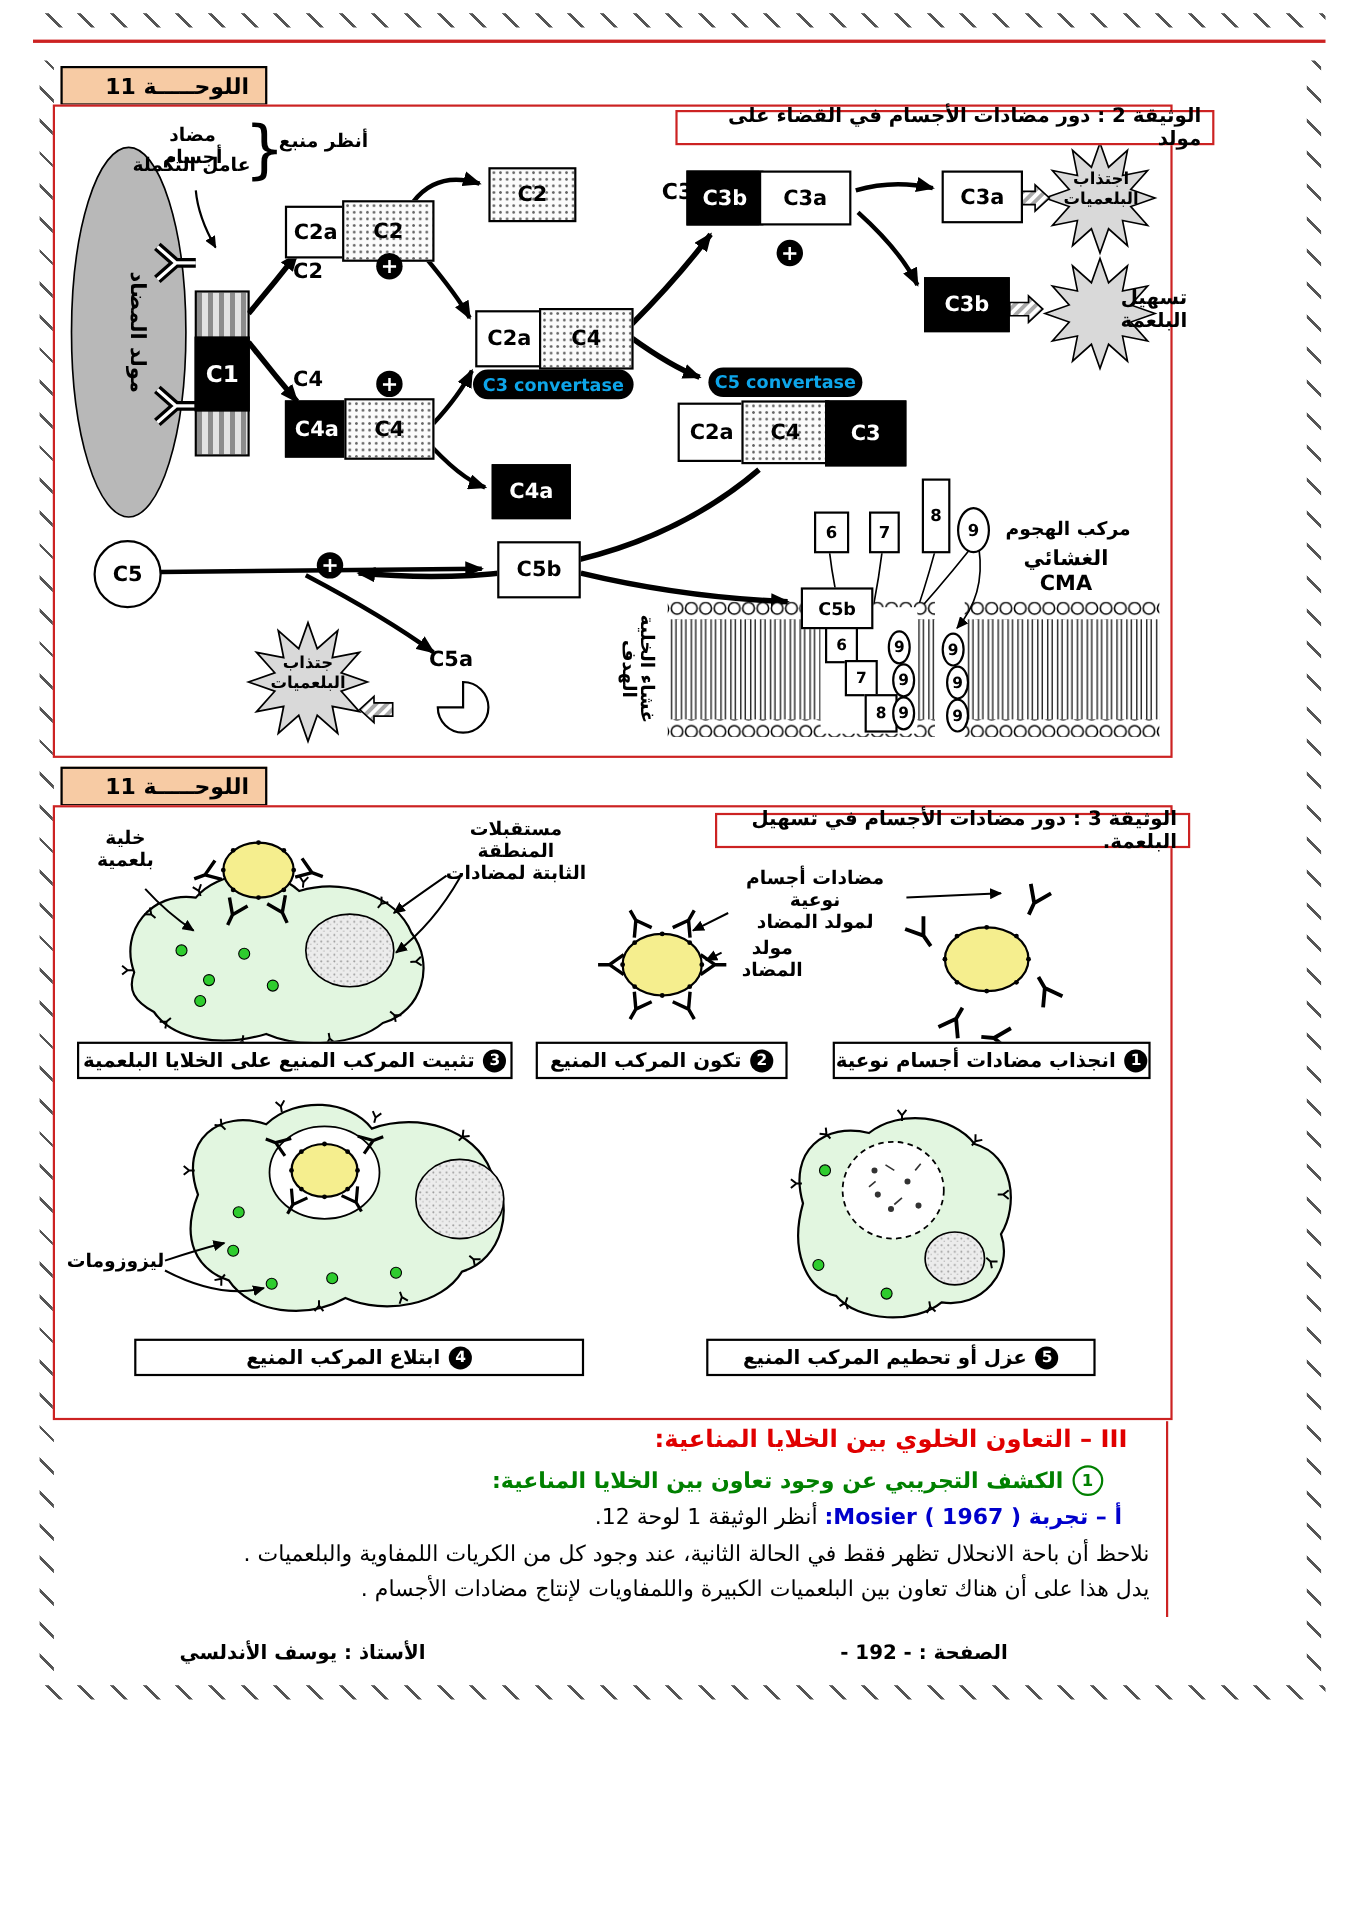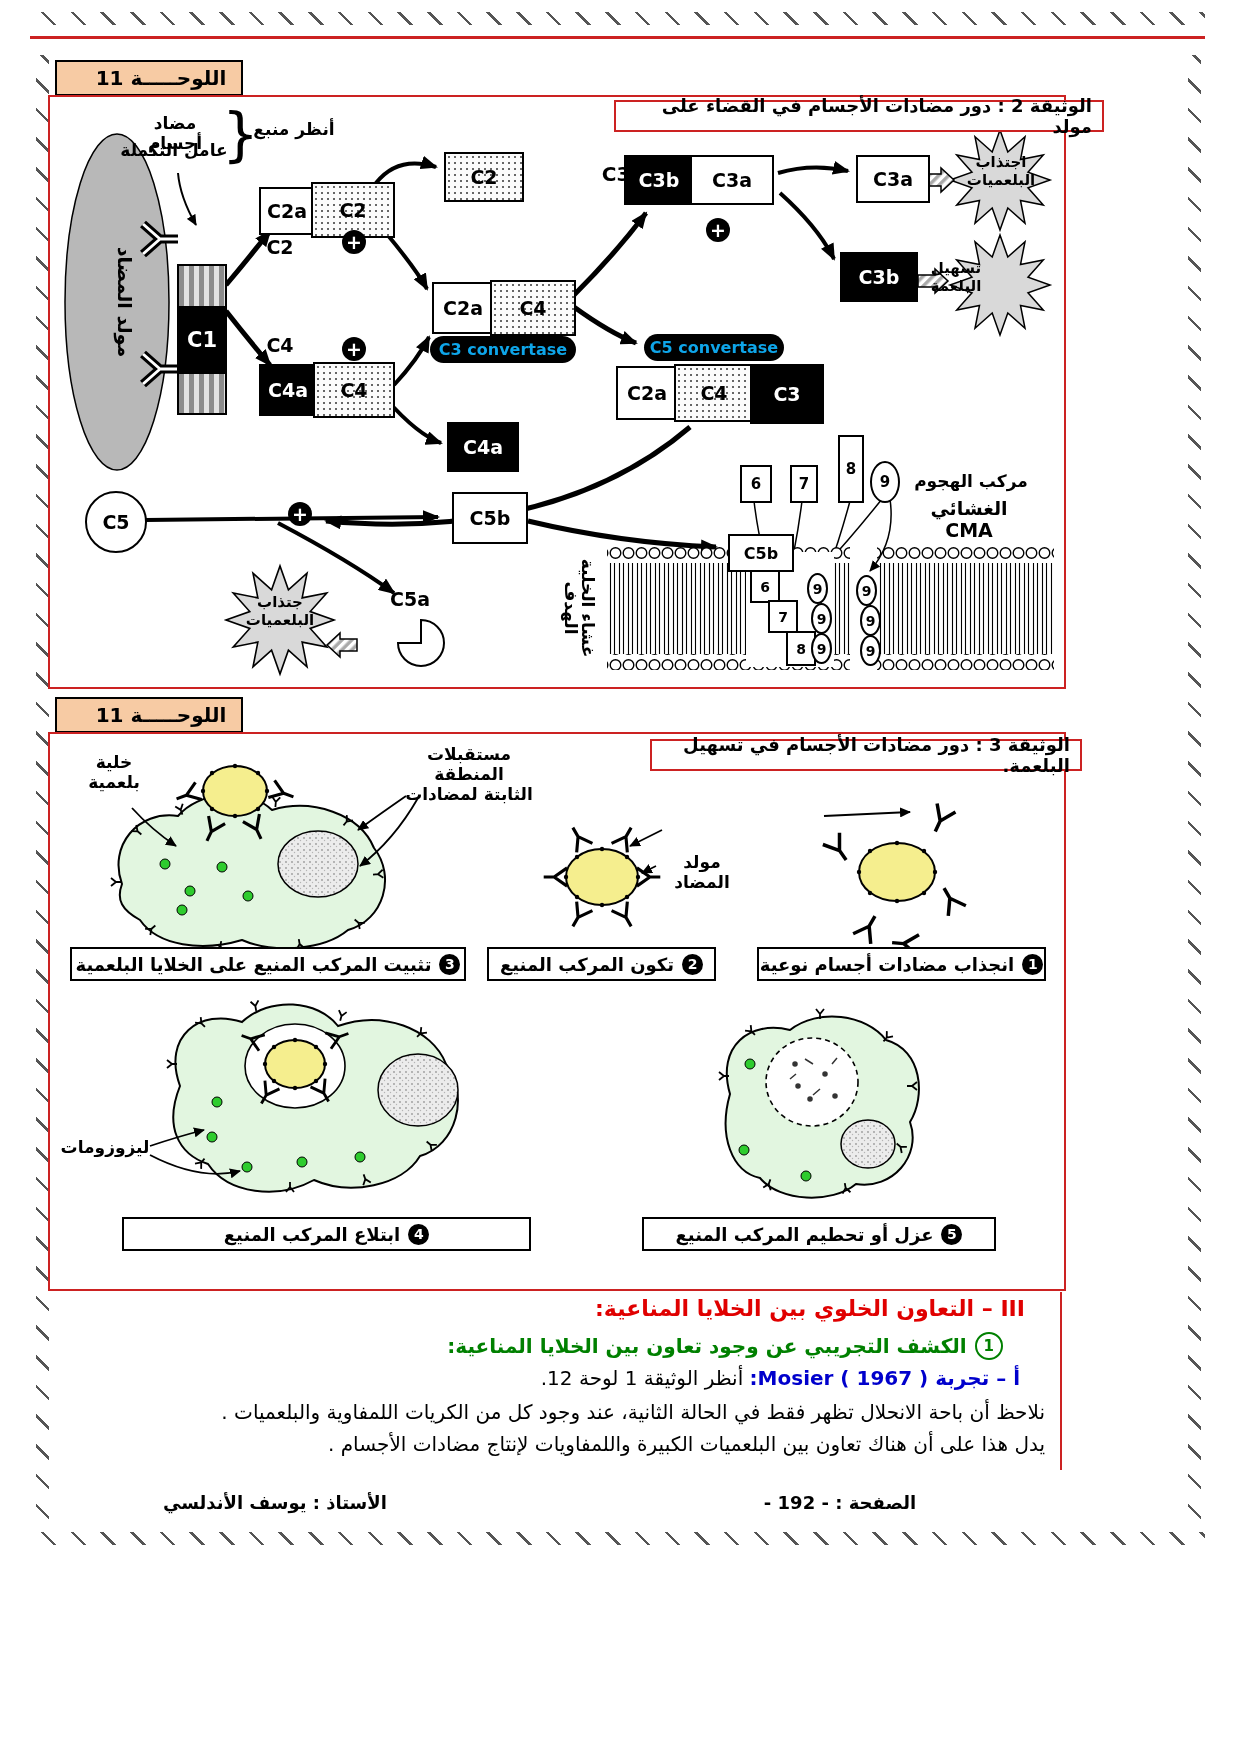--- a/index.html
+++ b/index.html
@@ -164,21 +164,21 @@
     <div class="cbox blk" style="left:397px;top:325px;width:68px;height:46px;">C4a</div>
 
     <div class="lab" style="left:546px;top:66px;width:40px;font-size:20px;">C3</div>
     <div class="cbox blk" style="left:574px;top:58px;width:66px;height:46px;">C3b</div>
     <div class="cbox" style="left:640px;top:58px;width:80px;height:46px;">C3a</div>
     <div class="plus" style="left:656px;top:121px;">+</div>
     <div class="cbox" style="left:806px;top:58px;width:70px;height:44px;">C3a</div>
     <div class="cbox blk" style="left:790px;top:155px;width:74px;height:46px;">C3b</div>
     <div class="lab rtl pre" style="left:902px;top:57px;width:98px;font-size:15px;">اجتذاب
 البلعميات</div>
-    <div class="lab rtl pre" style="left:857px;top:163px;width:98px;font-size:15px;">تسهيل
+    <div class="lab rtl pre" style="left:950px;top:163px;width:98px;font-size:18px;">تسهيل
 البلعمة</div>
 
     <div class="pill" style="left:594px;top:237px;width:140px;height:27px;">C5 convertase</div>
     <div class="cbox" style="left:566px;top:269px;width:58px;height:50px;">C2a</div>
     <div class="cbox dot" style="left:624px;top:267px;width:76px;height:54px;">C4</div>
     <div class="cbox blk" style="left:700px;top:267px;width:70px;height:56px;">C3</div>
 
     <div class="cbox" style="left:35px;top:394px;width:58px;height:58px;border-radius:50%;">C5</div>
     <div class="plus" style="left:238px;top:405px;">+</div>
     <div class="cbox" style="left:402px;top:395px;width:72px;height:48px;">C5b</div>
@@ -383,20 +383,22 @@
     </svg>
 
     <div class="doctitle" style="left:600px;top:5px;width:408px;height:28px;">
         <span>الوثيقة 3 : دور مضادات الأجسام في تسهيل البلعمة.</span>
       </div>
 
     <div class="lab rtl pre" style="left:27px;top:18px;width:74px;font-size:17px;">خلية
 بلعمية</div>
     <div class="lab rtl pre" style="left:340px;top:10px;width:158px;font-size:17px;">مستقبلات المنطقة
 الثابتة لمضادات</div>
+    <div class="lab rtl pre" style="left:610px;top:55px;width:162px;font-size:17px;">مضادات أجسام نوعية
+لمولد المضاد</div>
     <div class="lab rtl" style="left:608px;top:118px;width:88px;font-size:17px;">مولد المضاد</div>
     <div class="lab rtl" style="left:10px;top:403px;width:90px;font-size:17px;">ليزوزومات</div>
 
     <div class="stepbox" style="left:20px;top:213px;width:392px;height:30px;">
       <span class="stepnum">3</span>
       <span>تثبيت المركب المنيع على الخلايا البلعمية</span>
     </div>
     <div class="stepbox" style="left:437px;top:213px;width:225px;height:30px;">
       <span class="stepnum">2</span>
       <span>تكون المركب المنيع</span>

